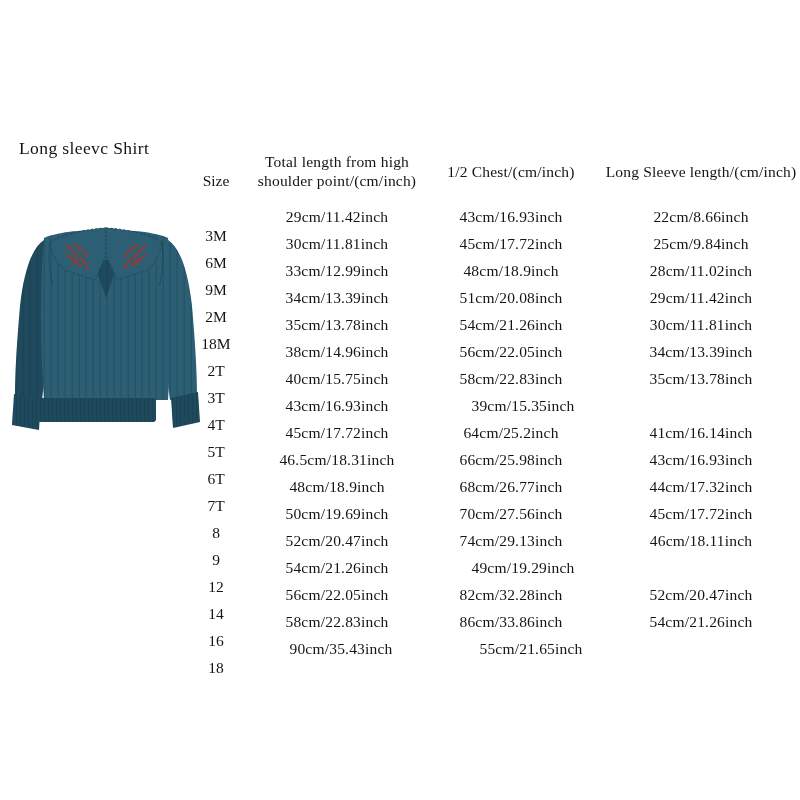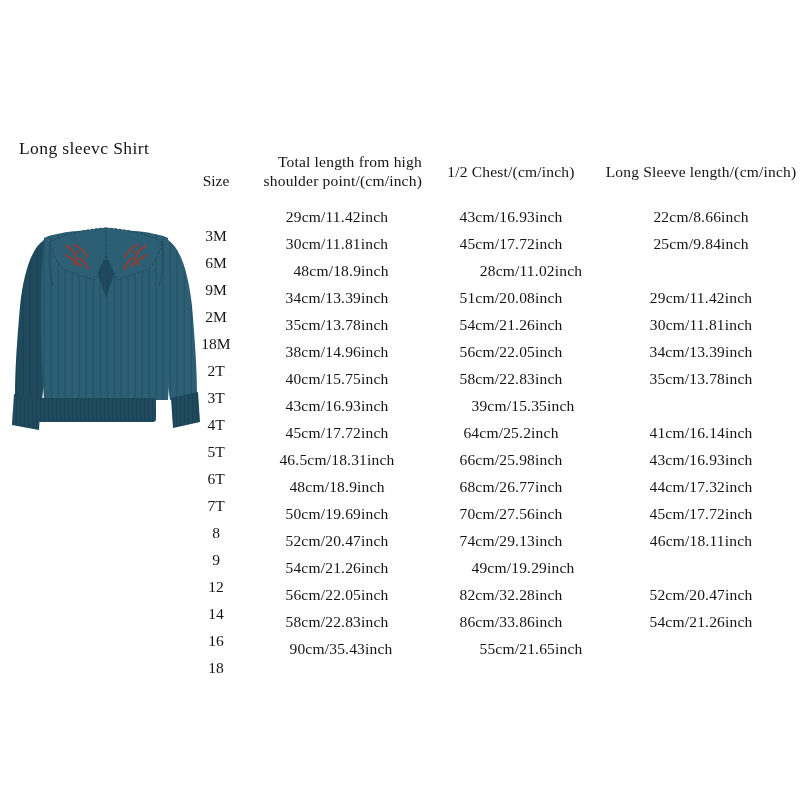--- a/index.html
+++ b/index.html
@@ -14,21 +14,21 @@
   .photo{position:absolute;left:8px;top:222px;width:196px;height:212px;}
   .photo svg{display:block;width:100%;height:100%;}
 
   .size-table{position:absolute;left:180px;top:145px;width:622px;font-size:15.5px;}
   .thead{display:flex;align-items:center;min-height:52px;}
   .thead .cell{line-height:19px;}
   .tbody{margin-top:6px;}
   .trow{display:flex;height:27px;line-height:27px;}
   .cell{text-align:center;white-space:nowrap;}
   .c1,.c2,.c3{letter-spacing:.2px;}
-  .thead .c1{white-space:normal;text-align:right;}
+  .thead .c1{white-space:normal;}
   .c0{width:72px;margin-top:19px;}
   .c1{width:170px;}
   .c2{width:178px;}
   .c3{width:202px;}
 </style>
 </head>
 <body>
 
 <div class="page">
 
@@ -122,20 +122,21 @@
 
   <div class="trow">
     <div class="cell c0">6M</div>
     <div class="cell c1">30cm/11.81inch</div>
     <div class="cell c2">45cm/17.72inch</div>
     <div class="cell c3">25cm/9.84inch</div>
   </div>
 
   <div class="trow">
     <div class="cell c0">9M</div>
+    <div class="cell c1">33cm/12.99inch</div>
     <div class="cell c2">48cm/18.9inch</div>
     <div class="cell c3">28cm/11.02inch</div>
   </div>
 
   <div class="trow">
     <div class="cell c0">2M</div>
     <div class="cell c1">34cm/13.39inch</div>
     <div class="cell c2">51cm/20.08inch</div>
     <div class="cell c3">29cm/11.42inch</div>
   </div>

